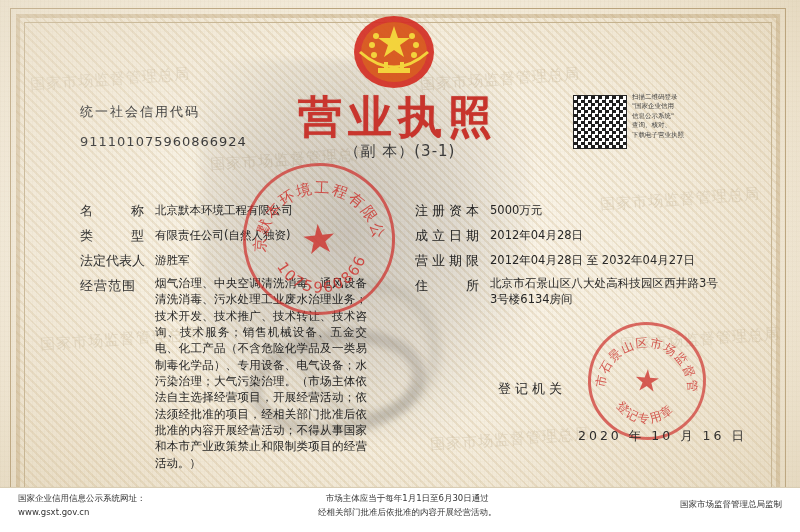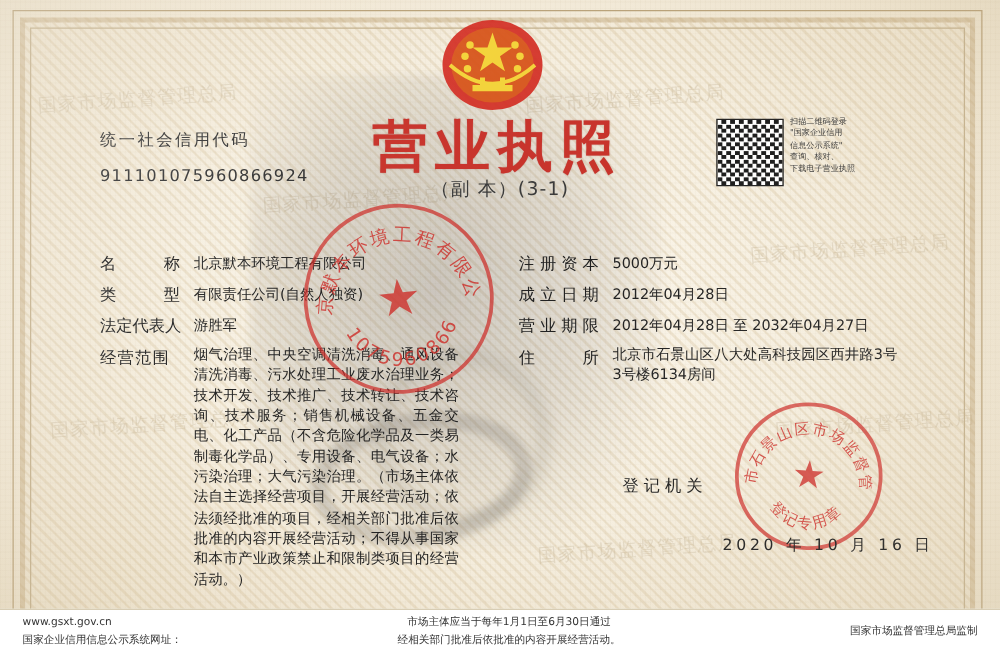--- a/index.html
+++ b/index.html
@@ -380,22 +380,22 @@
     <div class="seal-star">★</div>
   </div>
 
   <div class="reg-auth">登记机关</div>
   <div class="date-line">2020 年 10 月 16 日</div>
 
   <div class="glare"></div>
 
   <div class="footer"></div>
   <div class="footer-left">
+    <div>国家企业信用信息公示系统网址：</div>
     <div>www.gsxt.gov.cn</div>
-    <div>国家企业信用信息公示系统网址：</div>
   </div>
   <div class="footer-center">
     <div>市场主体应当于每年1月1日至6月30日通过</div>
     <div>经相关部门批准后依批准的内容开展经营活动。</div>
   </div>
   <div class="footer-right">国家市场监督管理总局监制</div>
 
 </div>
 
 </body></html>

